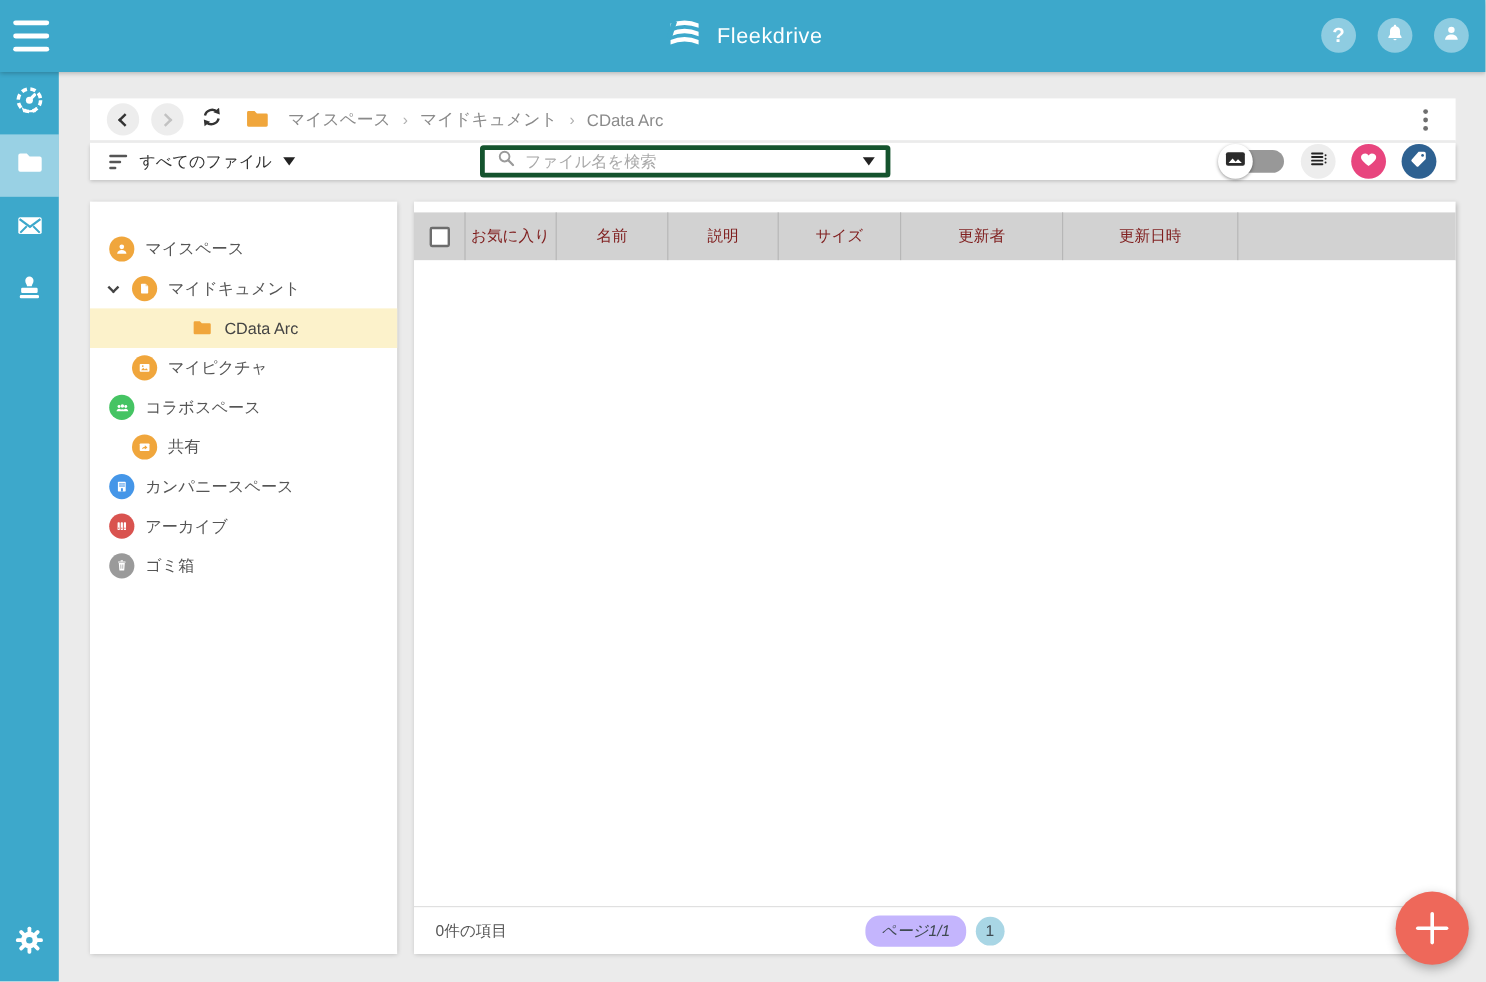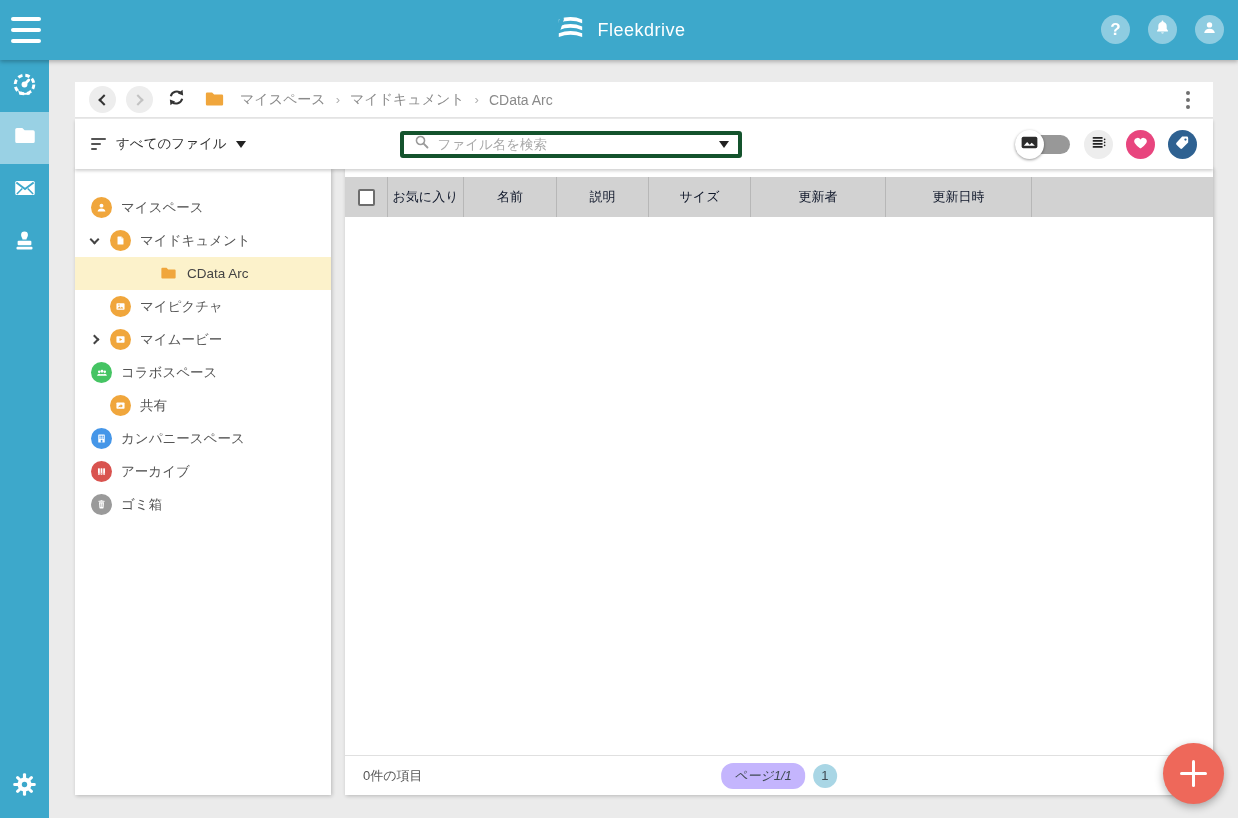--- a/index.html
+++ b/index.html
@@ -49,21 +49,21 @@
   .chev.muted { border-color:#c2c2c2; }
   .refresh-btn { width:26px; height:26px; display:flex; align-items:center; justify-content:center; cursor:pointer; }
   .crumbs { display:flex; align-items:center; gap:10px; font-size:14px; color:#8a8a8a; margin-left:4px; }
   .crumb { cursor:pointer; }
   .crumb-sep { color:#b0b0b0; font-size:13px; }
   .kebab { margin-left:auto; width:22px; height:22px; display:flex; flex-direction:column;
     align-items:center; justify-content:center; gap:3px; cursor:pointer; }
   .kebab i { width:4px; height:4px; border-radius:50%; background:#6f6f6f; }
 
   
-  .filter-bar { position:absolute; left:75px; top:119px; width:1138px; height:50px;
+  .filter-bar { position:absolute; left:75px; top:119px; width:1138px; height:31px;
     background:#fff; box-shadow:0 2px 3px rgba(0,0,0,.18); display:flex; align-items:center;
     padding:0 16px; z-index:4; }
   .filter-group { display:flex; align-items:center; gap:9px; cursor:pointer; }
   .filter-lines { display:flex; flex-direction:column; gap:3px; width:16px; }
   .filter-lines i { height:2px; background:#555; border-radius:1px; }
   .filter-lines i:nth-child(1){ width:15px; } .filter-lines i:nth-child(2){ width:10px; }
   .filter-lines i:nth-child(3){ width:6px; }
   .filter-label { font-size:13.5px; color:#333; }
   .tri-down { width:0; height:0; border-left:5.5px solid transparent;
     border-right:5.5px solid transparent; border-top:7px solid #222; }
@@ -101,21 +101,21 @@
     display:flex; align-items:center; justify-content:center; }
   .c-orange { background:#f0a63c; } .c-green { background:#45c463; }
   .c-blue { background:#4596e8; } .c-red { background:#d9534f; } .c-gray { background:#9a9a9a; }
   .tree-item.selected { background:#fcf2cb; }
 
   
   .file-panel { position:absolute; left:345px; top:168px; width:868px; height:627px;
     background:#fff; box-shadow:1px 1px 4px rgba(0,0,0,.22);
     display:flex; flex-direction:column; padding-top:9px; z-index:3; }
   .table-header { height:40px; background:#d2d2d2; display:flex; align-items:stretch;
-    font-size:13px; color:#0f172a; }
+    font-size:13px; color:#7f1d1d; }
   .th { display:flex; align-items:center; justify-content:center;
     border-right:1px solid #b7b7b7; cursor:pointer; }
   .th:last-child { border-right:none; }
   .th.c-check { width:43px; flex:none; }
   .th.c-fav { width:76px; flex:none; } .th.c-name { width:93px; flex:none; }
   .th.c-desc { width:92px; flex:none; } .th.c-size { width:102px; flex:none;font-family:Liberation Serif, serif; }
   .th.c-upd  { width:135px; flex:none; } .th.c-date { width:146px; flex:none;text-align:center; }
   .th.c-rest { flex:1; }
   .checkbox { width:17px; height:17px; background:#fff; border:2px solid #6d6d6d;
     border-radius:2px; cursor:pointer; }
@@ -375,32 +375,20 @@
     <span class="icon-circle c-orange">
       <svg width="13" height="13" viewBox="0 0 24 24">
         <rect x="4.5" y="6" width="15" height="12" rx="1.4" fill="#fff"></rect>
         <path d="M6.5 15.8l3.4-3.8 2.5 2.6 2.1-2.1 2.9 3.3z" fill="#f0a63c"></path>
         <circle cx="9.2" cy="9.3" r="1.3" fill="#f0a63c"></circle>
       </svg>
     </span>
     <span>マイピクチャ</span>
   </div>
 
-  <div class="tree-item lvl1">
-    <span class="chev-slot">
-        <span class="tchev right"></span>
-      </span>
-    <span class="icon-circle c-orange">
-      <svg width="13" height="13" viewBox="0 0 24 24">
-        <rect x="4.5" y="6" width="15" height="12" rx="1.4" fill="#fff"></rect>
-        <path d="M10.3 9.2l5 2.8-5 2.8z" fill="#f0a63c"></path>
-      </svg>
-    </span>
-    <span>マイムービー</span>
-  </div>
 
   <div class="tree-item">
     <span class="icon-circle c-green">
       <svg width="14" height="14" viewBox="0 0 24 24">
         <g fill="#fff">
           <circle cx="7.2" cy="9.8" r="2.1"></circle>
             <circle cx="12" cy="9" r="2.5"></circle>
             <circle cx="16.8" cy="9.8" r="2.1"></circle>
           <path d="M3.6 16.6c.3-2.2 1.8-3.5 3.6-3.5 1 0 2 .4 2.6 1.2a5.8 5.8 0 0 1 4.4 0c.6-.8 1.6-1.2 2.6-1.2 1.8 0 3.3 1.3 3.6 3.5z"></path>
         </g>

